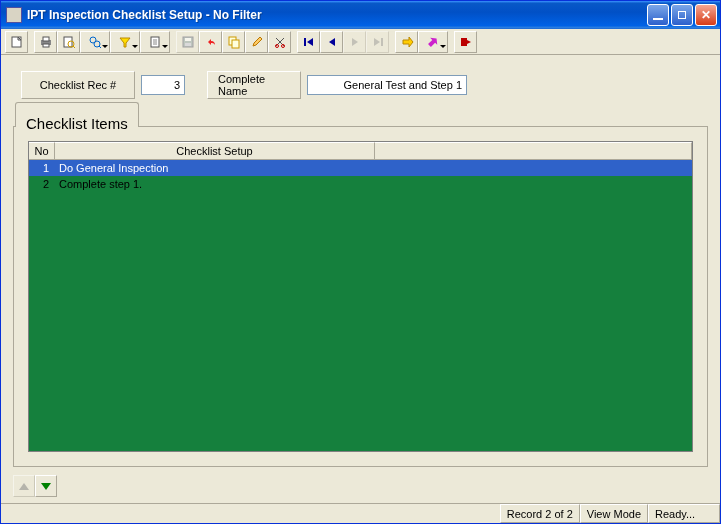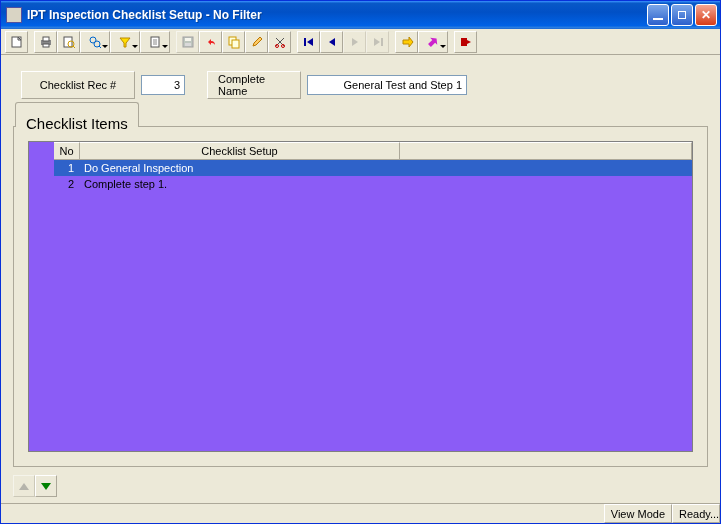--- a/index.html
+++ b/index.html
@@ -148,25 +148,24 @@
     background:#ece9d8;
     padding: 14px;
     margin-top:-1px;
     display:flex;
     flex-direction:column;
   }
   
   .grid {
     flex:1;
     border:1px solid #808080;
-    background:#8b5cf6;
+    background:#15803d;
     display:flex;
     flex-direction:column;
     overflow:hidden;
-    padding-left:25px;
   }
   .ghead {
     display:flex;
     background:#ece9d8;
     height:18px;
   }
   .ghc {
     border-right:1px solid #aca899;
     border-bottom:1px solid #aca899;
     border-top:1px solid #fff;
@@ -443,17 +442,18 @@
       </div>
       <div class="nvbtn">
         <span class="arrow-down"></span>
       </div>
     </div>
 
   </div>
 
   <div class="statusbar">
     <div class="spacer"></div>
+    <div class="spane">Record 2 of 2</div>
     <div class="spane">View Mode</div>
-    <div class="spane" style="width:48px">Ready...</div>
+    <div class="spane" style="width:72px">Ready...</div>
   </div>
 
 </div>
 
 </body></html>

